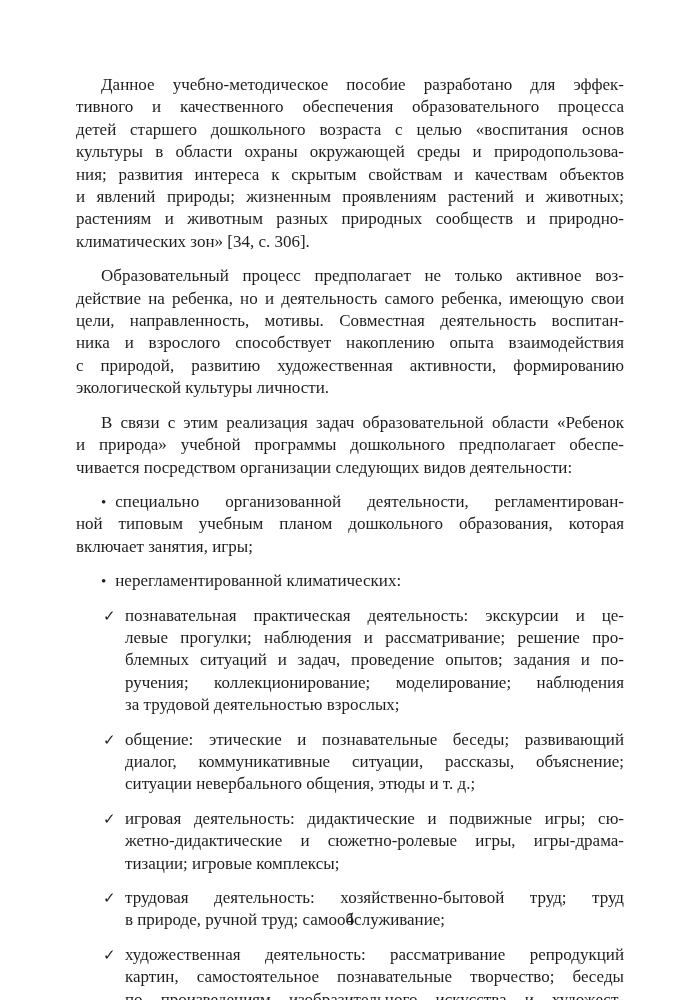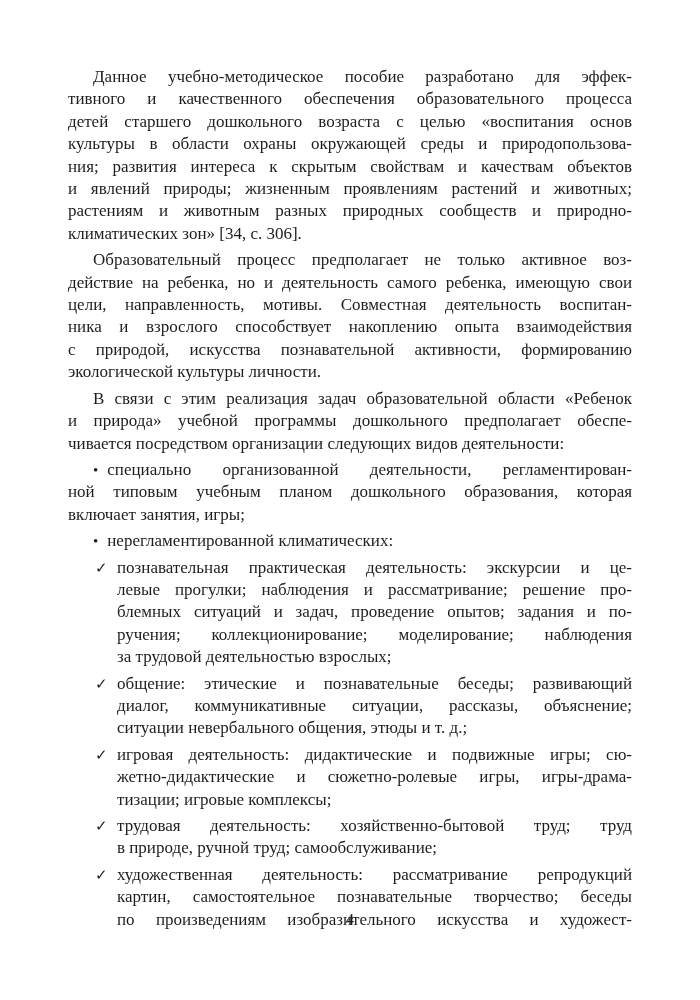--- a/index.html
+++ b/index.html
@@ -17,21 +17,21 @@
     overflow: hidden;
   }
   .content {
     position: absolute;
     left: 64px;
     top: 62px;
     width: 572px;
     font-size: 17px;
     line-height: 22.4px;
   }
-  .block { margin: 4px; }
+  .block { margin: 12px; }
   .line {
     text-align: justify;
     text-align-last: justify;
     white-space: normal;
   }
   .line.flush-left {
     text-align: right;
     text-align-last: left;
   }
   
@@ -81,21 +81,21 @@
         <div class="line"><span>ния; развития интереса к скрытым свойствам и качествам объектов</span></div>
         <div class="line"><span>и явлений природы; жизненным проявлениям растений и животных;</span></div>
         <div class="line"><span>растениям и животным разных природных сообществ и природно-</span></div>
         <div class="line flush-left"><span>климатических зон» [34, с. 306].</span></div>
       </div>
       <div class="block paragraph">
         <div class="line first"><span>Образовательный процесс предполагает не только активное воз-</span></div>
         <div class="line"><span>действие на ребенка, но и деятельность самого ребенка, имеющую свои</span></div>
         <div class="line"><span>цели, направленность, мотивы. Совместная деятельность воспитан-</span></div>
         <div class="line"><span>ника и взрослого способствует накоплению опыта взаимодействия</span></div>
-        <div class="line"><span>с природой, искусства познавательной активности, формированию</span></div>
+        <div class="line"><span>с природой, развитию художественная активности, формированию</span></div>
         <div class="line flush-left"><span>экологической культуры личности.</span></div>
       </div>
       <div class="block paragraph">
         <div class="line first"><span>В связи с этим реализация задач образовательной области «Ребенок</span></div>
         <div class="line"><span>и природа» учебной программы дошкольного предполагает обеспе-</span></div>
         <div class="line flush-left"><span>чивается посредством организации следующих видов деятельности:</span></div>
       </div>
       <div class="block bullet">
         <div class="line first"><span class="bullet-marker">•</span><span>специально организованной деятельности, регламентирован-</span></div>
         <div class="line"><span>ной типовым учебным планом дошкольного образования, которая</span></div>

